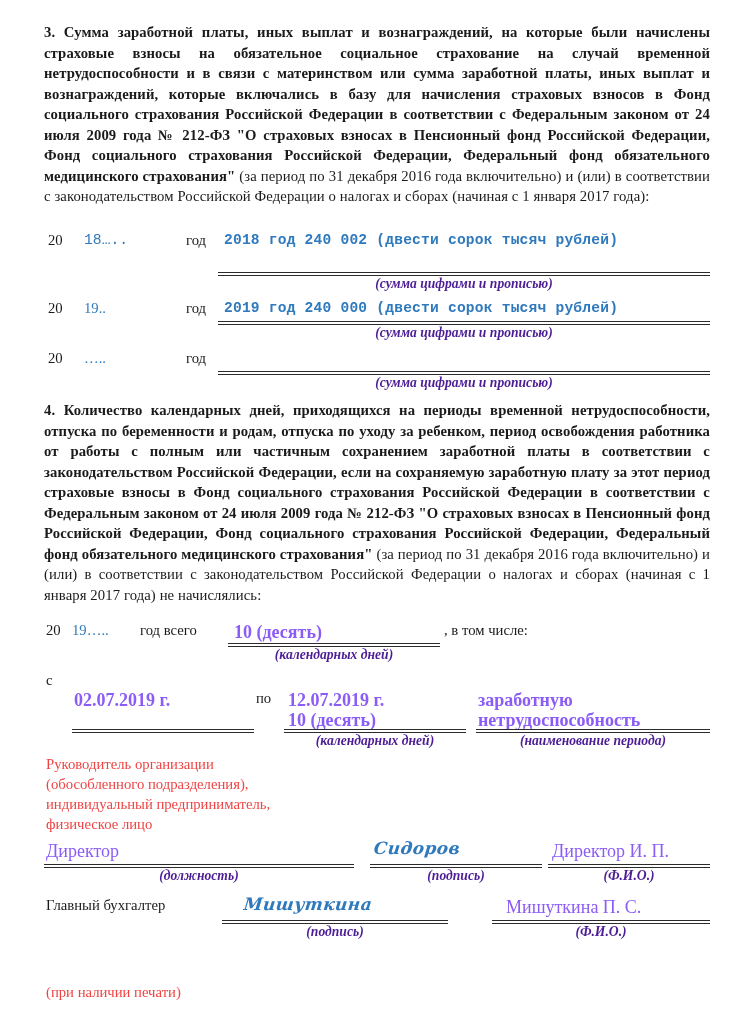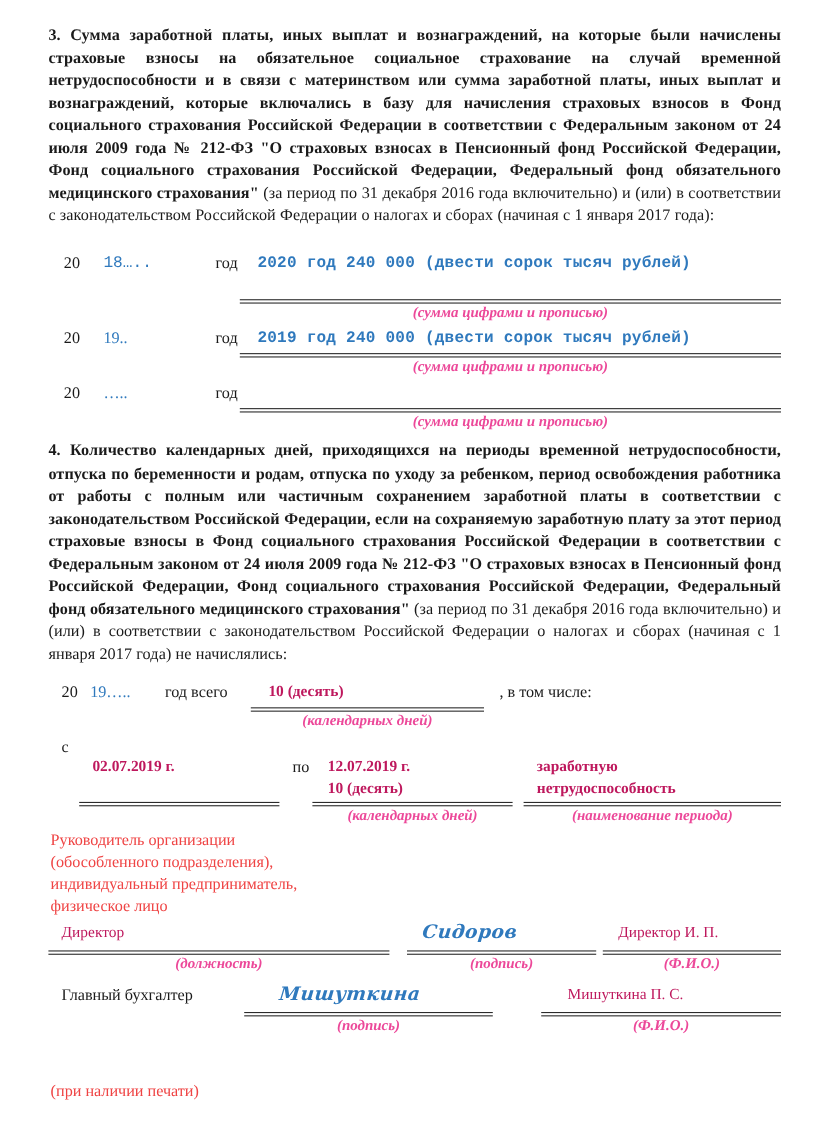--- a/index.html
+++ b/index.html
@@ -46,58 +46,57 @@
   
   .row {
     position: absolute;
     left: 0;
     width: 750px;
     height: 0;
   }
   .abs {
     position: absolute;
     white-space: nowrap;
-    margin-left: 10px;
   }
   .lbl {
     font-size: 14.7px;
     color: #1a1a1a;
   }
   .fill-mono {
     color: #2f79bd;
     font-family: "Liberation Mono", "DejaVu Sans Mono", monospace;
     font-weight: bold;
     font-size: 14.6px;
     letter-spacing: 0.2px;
   }
   .fill-serif {
-    color: #be185d;
+    color: #8b5cf6;
     font-family: "Liberation Serif", serif;
     font-weight: bold;
-    font-size: 14px;
+    font-size: 18px;
   }
   .dots {
     color: #2f79bd;
     font-size: 14.7px;
   }
 
   
   .rule {
     position: absolute;
     height: 4px;
     border-top: 1.3px solid #2b2b2b;
     border-bottom: 1.3px solid #2b2b2b;
     box-sizing: border-box;
   }
   .caption {
     position: absolute;
     font-style: italic;
     font-weight: bold;
     font-size: 13.6px;
-    color: #ec4899;
+    color: #4c1d95;
     text-align: center;
     white-space: nowrap;
   }
 
   
   .script {
     color: #2f79bd;
     font-family: "DejaVu Serif", serif;
     font-style: italic;
     font-weight: bold;
@@ -122,21 +121,21 @@
 
   <div class="para" style="top:22px;">
     <span class="num">3.</span>
     <span class="bold">Сумма заработной платы, иных выплат и вознаграждений, на которые были начислены страховые взносы на обязательное социальное страхование на случай временной нетрудоспособности и в связи с материнством или сумма заработной платы, иных выплат и вознаграждений, которые включались в базу для начисления страховых взносов в Фонд социального страхования Российской Федерации в соответствии с Федеральным законом от 24 июля 2009 года № 212-ФЗ "О страховых взносах в Пенсионный фонд Российской Федерации, Фонд социального страхования Российской Федерации, Федеральный фонд обязательного медицинского страхования"</span><span class="reg"> (за период по 31 декабря 2016 года включительно) и (или) в соответствии с законодательством Российской Федерации о налогах и сборах (начиная с 1 января 2017 года):</span>
   </div>
 
   <div class="row" style="top:232px;">
     <span class="abs lbl" style="left:48px; top:0;">20</span>
     <span class="abs dots" style="left:84px; top:0;font-family:Liberation Mono, monospace;">18…..</span>
     <span class="abs lbl" style="left:186px; top:0;">год</span>
-    <span class="abs fill-mono" style="left:224px; top:0;">2020 год 240 000 (двести сорок тысяч рублей)</span>
+    <span class="abs fill-mono" style="left:224px; top:0;">2018 год 240 002 (двести сорок тысяч рублей)</span>
   </div>
   <div class="rule" style="left:218px; top:272px; width:492px;"></div>
   <div class="caption" style="left:218px; top:276px; width:492px;">(сумма цифрами и прописью)</div>
 
   <div class="row" style="top:300px;">
     <span class="abs lbl" style="left:48px; top:0;">20</span>
     <span class="abs dots" style="left:84px; top:0;">19..</span>
     <span class="abs lbl" style="left:186px; top:0;">год</span>
     <span class="abs fill-mono" style="left:224px; top:0;">2019 год 240 000 (двести сорок тысяч рублей)</span>
   </div>

